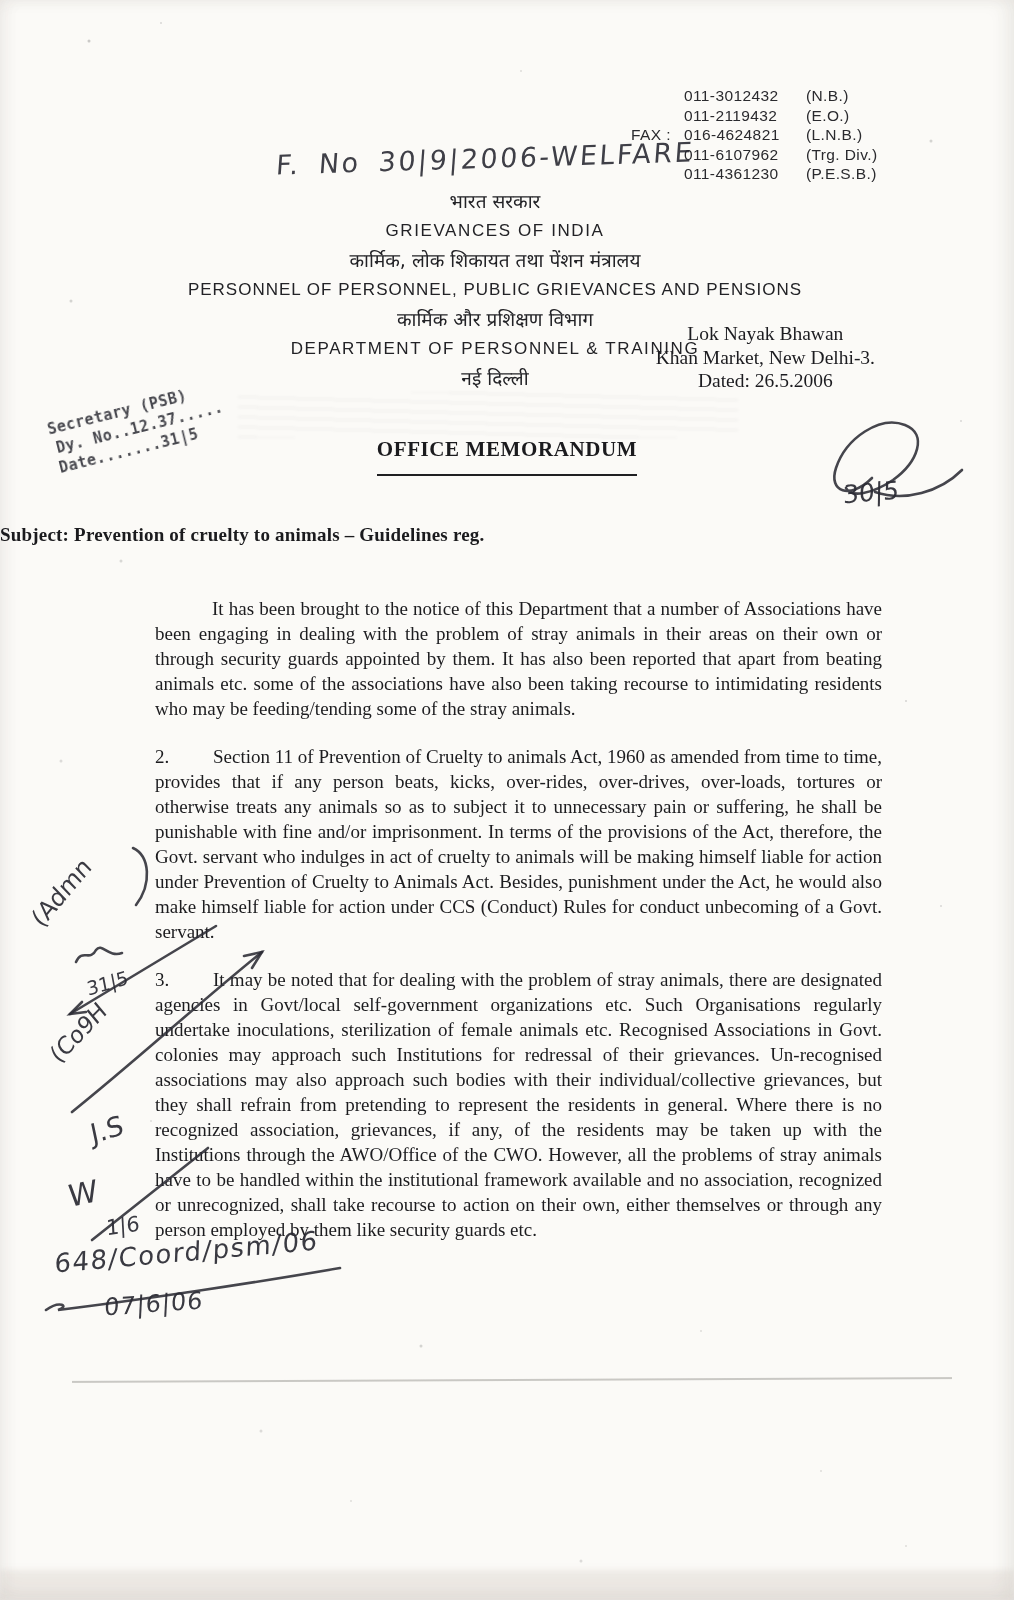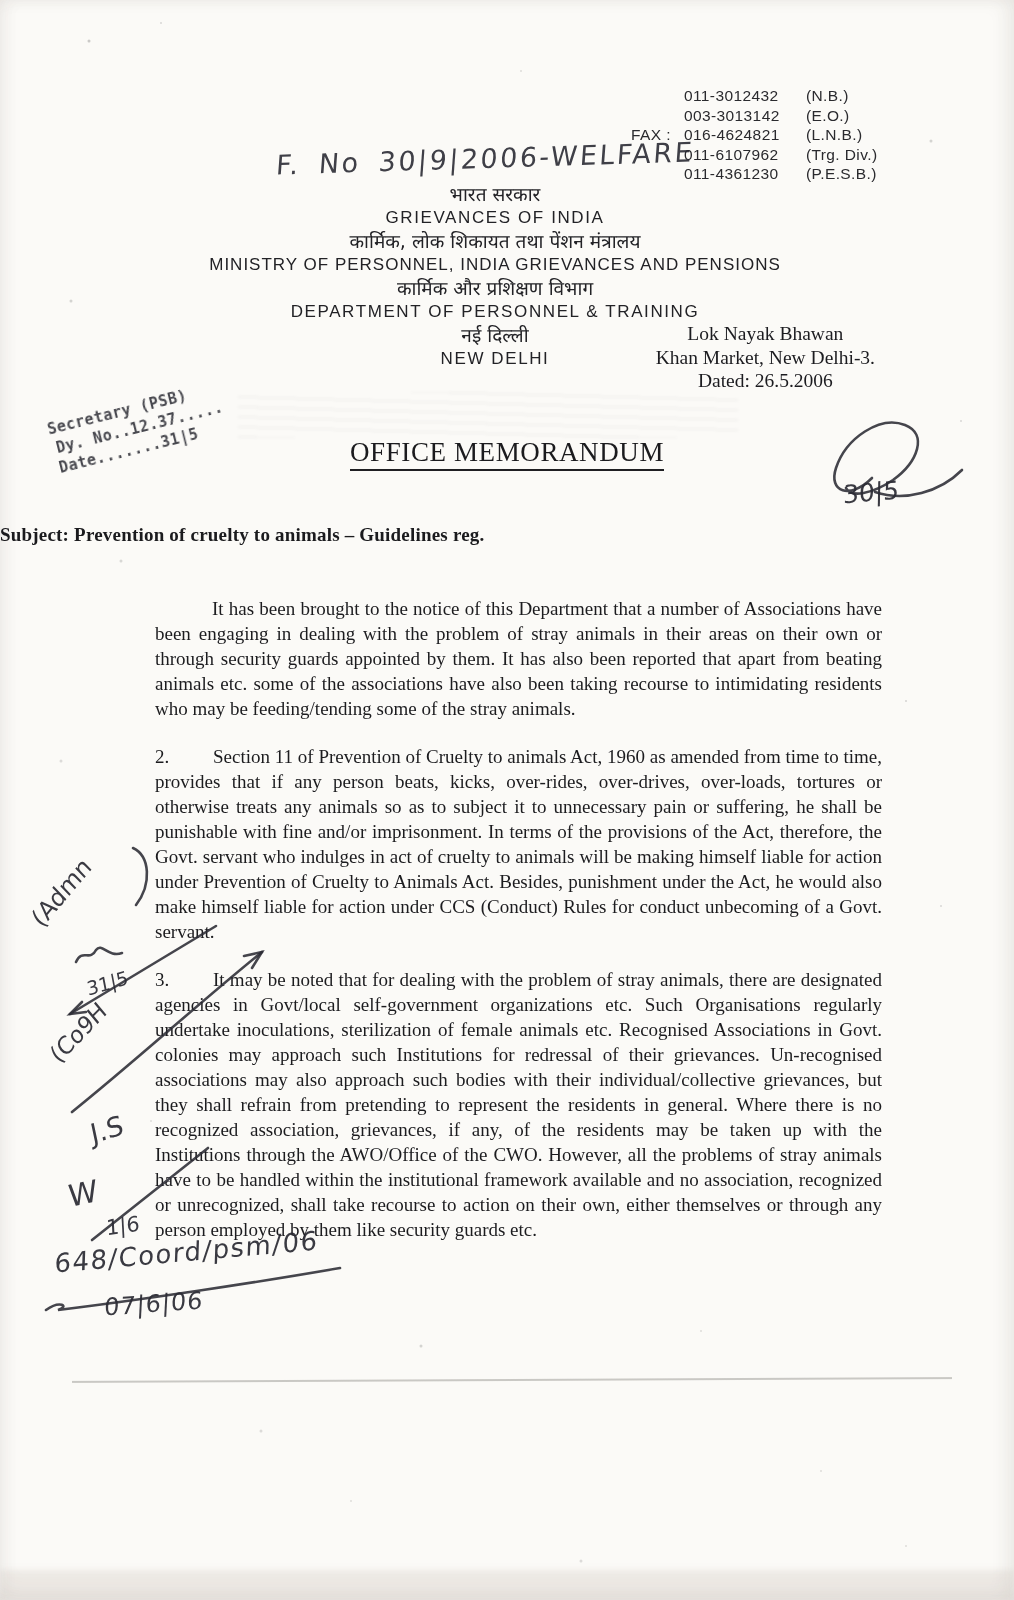--- a/index.html
+++ b/index.html
@@ -33,21 +33,21 @@
     position:absolute;left:276px;top:143px;
     font-size:27px;letter-spacing:2.5px;word-spacing:7px;
     transform:rotate(-1.8deg) skewX(-6deg);
     opacity:.88;white-space:nowrap;
   }
   
   .letterhead{
     position:absolute;left:95px;top:183px;width:800px;
     text-align:center;color:#222226;
   }
-  .lh-hi{font-family:"DejaVu Sans", sans-serif;font-size:19px;line-height:23px;margin:0 0;}
+  .lh-hi{font-family:"DejaVu Sans", sans-serif;font-size:19px;line-height:23px;margin:7px 0;}
   .lh-en{font-family:"Liberation Sans", sans-serif;font-size:17px;line-height:22px;letter-spacing:1.6px;margin:1px 0;}
   .lh-en.wide{letter-spacing:1px;}
   
   .address{
     position:absolute;right:139px;top:322px;
     text-align:center;font-size:19.5px;line-height:23.5px;color:#1c1c20;
   }
   
   .stamp{
     position:absolute;left:50px;top:398px;
@@ -61,22 +61,22 @@
   .stamp .s3{margin-left:2px;}
   
   .ghost{
     position:absolute;left:238px;top:392px;width:500px;height:46px;
     background:repeating-linear-gradient(1.5deg, rgba(95,95,100,.10) 0 2px, transparent 2px 10px);
     filter:blur(1.4px);opacity:.6;
   }
   
   .title-wrap{position:absolute;top:437px;left:0;width:1014px;text-align:center;}
   .title{
-    display:inline-block;font-weight:normal;font-size:27px;letter-spacing:.6px;
-    border-bottom:2.5px solid #1f1f22;padding-bottom:1px;color:#1b1b1e;
+    display:inline-block;font-weight:bold;font-size:21px;letter-spacing:.6px;
+    border-bottom:2.5px solid #1f1f22;padding-bottom:12px;color:#1b1b1e;
   }
   
   .subject{
     position:absolute;top:524px;left:0;width:1014px;
     font-weight:bold;font-size:19px;color:#1b1b1e;letter-spacing:.2px;
   }
   
   .bodytext{
     position:absolute;left:155px;top:596px;width:727px;
     font-size:19px;line-height:25px;text-align:justify;color:#1c1c1f;
@@ -130,21 +130,21 @@
   <div class="ghost"></div>
 
   <div class="fax">
     <div class="fax-label">FAX :</div>
     <div>
       <div class="fax-row">
         <span class="num">011-3012432</span>
         <span class="tag">(N.B.)</span>
       </div>
       <div class="fax-row">
-        <span class="num">003-3013142</span>
+        <span class="num">011-2119432</span>
         <span class="tag">(E.O.)</span>
       </div>
       <div class="fax-row">
         <span class="num">016-4624821</span>
         <span class="tag">(L.N.B.)</span>
       </div>
       <div class="fax-row">
         <span class="num">011-6107962</span>
         <span class="tag">(Trg. Div.)</span>
       </div>
@@ -154,25 +154,24 @@
       </div>
     </div>
   </div>
 
   <div class="hand fileno">F. No 30|9|2006-WELFARE</div>
 
   <div class="letterhead">
     <div class="lh-hi">भारत सरकार</div>
     <div class="lh-en">GRIEVANCES OF INDIA</div>
     <div class="lh-hi">कार्मिक, लोक शिकायत तथा पेंशन मंत्रालय</div>
-    <div class="lh-en wide">MINISTRY OF PERSONNEL, INDIA GRIEVANCES AND PENSIONS</div>
+    <div class="lh-en wide">PERSONNEL OF PERSONNEL, PUBLIC GRIEVANCES AND PENSIONS</div>
     <div class="lh-hi">कार्मिक और प्रशिक्षण विभाग</div>
     <div class="lh-en">DEPARTMENT OF PERSONNEL &amp; TRAINING</div>
     <div class="lh-hi">नई दिल्ली</div>
-    <div class="lh-en">NEW DELHI</div>
   </div>
 
   <div class="address">
     <div>Lok Nayak Bhawan</div>
     <div>Khan Market, New Delhi-3.</div>
     <div>Dated: 26.5.2006</div>
   </div>
 
   <div class="stamp">
     <div class="s1">Secretary (PSB)</div>

